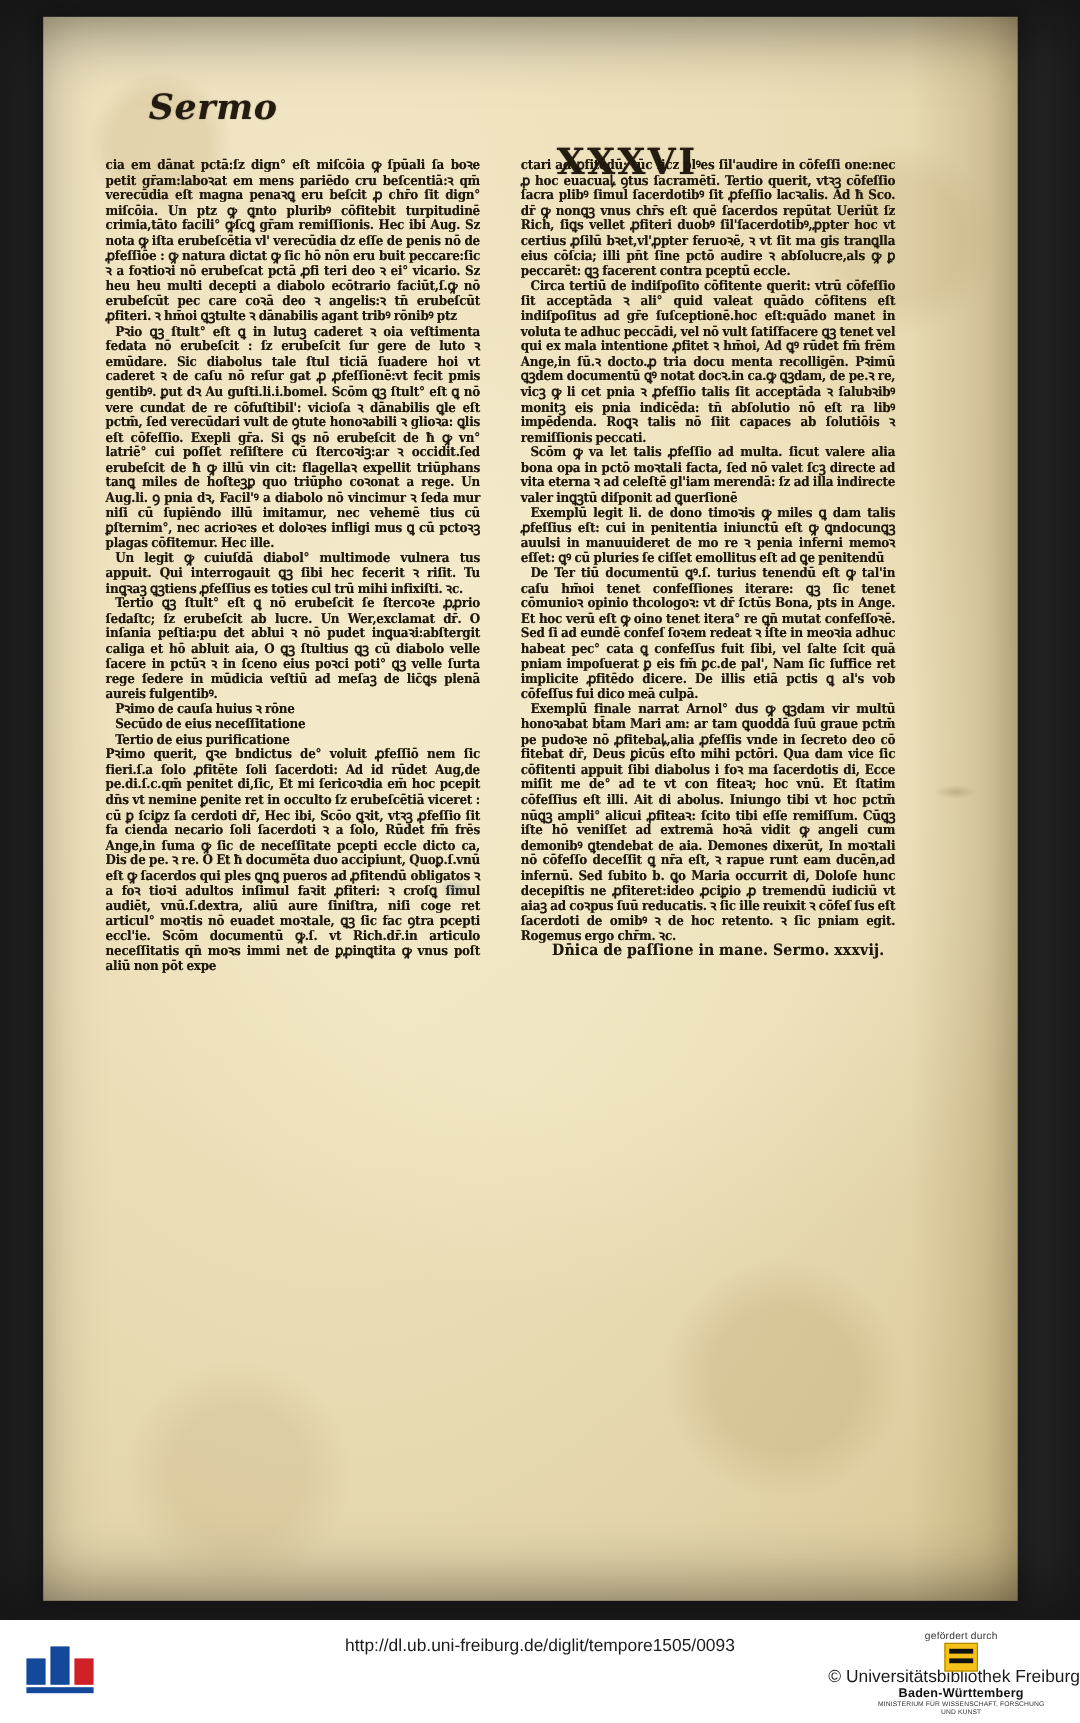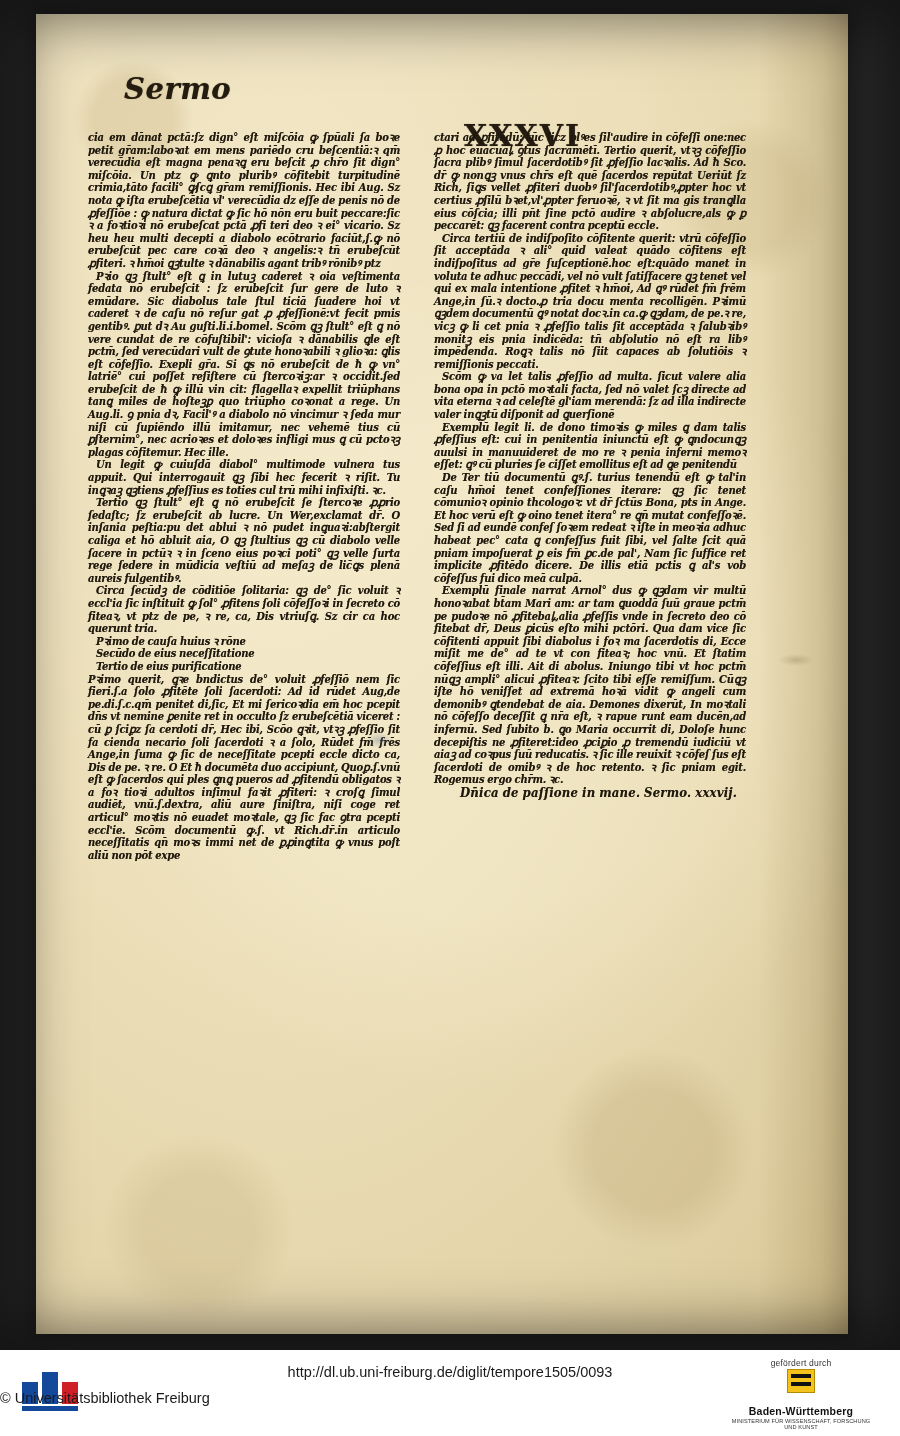--- a/index.html
+++ b/index.html
@@ -120,21 +120,20 @@
     font-family: "DejaVu Serif", serif;
     font-size: 11.1px;
     line-height: 12.6px;
     text-align: justify;
     letter-spacing: -0.2px;
     word-spacing: -0.4px;
     font-weight: bold;
     font-stretch: condensed;
     transform: scaleX(1.0);
     text-shadow: 0 0 0.5px rgba(35,25,10,0.55);
-    font-style: italic;
   }
   .blackletter p {
     margin: 0;
     text-align: justify;
   }
   .indent { text-indent: 8px; }
 
   
   .colophon {
     margin-top: 14px;
@@ -182,21 +181,21 @@
     text-align: center;
     font-family: "Liberation Sans", sans-serif;
     font-size: 14.5px;
     color: #1a1a1a;
   }
   .footer-credit {
     position: absolute;
     left: 0;
     right: 0;
     top: 40px;
-    text-align: left;
+    text-align: right;
     font-family: "Liberation Sans", sans-serif;
     font-size: 14.5px;
     color: #1a1a1a;
   }
 
   
   .logo-left {
     position: absolute;
     left: 22px;
     top: 22px;
@@ -276,21 +275,20 @@
       <div class="head-right">XXXVI</div>
     </div>
 
     <div class="columns">
 
       <div class="col col-left blackletter">
         <p>cia em dānat pctā:ſz dign° eſt miſcōia ꝙ ſpūali ſa boꝛe petit gr̄am:laboꝛat em mens pariēdo cru beſcentiā:ꝛ qm̄ verecūdia eſt magna penaꝛꝗ eru beſcit ꝓ chr̄o ſit dign° miſcōia. Un ptz ꝙ ꝗnto pluribꝰ cōfitebit turpitudinē crimia,tāto facili° ꝙſcꝗ gr̄am remiſſionis. Hec ibi Aug. Sz nota ꝙ iſta erubeſcētia vl' verecūdia dz eſſe de penis nō de ꝓfeſſiōe : ꝙ natura dictat ꝙ ſic hō nōn eru buit peccare:ſic ꝛ a foꝛtioꝛi nō erubeſcat pctā ꝓfi teri deo ꝛ ei° vicario. Sz heu heu multi decepti a diabolo ecōtrario faciūt,ſ.ꝙ nō erubeſcūt pec care coꝛā deo ꝛ angelis:ꝛ tn̄ erubeſcūt ꝓfiteri. ꝛ hm̄oi ꝗꝫtulte ꝛ dānabilis agant tribꝰ rōnibꝰ ptz</p>
         <p class="indent">Pꝛio ꝗꝫ ſtult° eſt ꝗ in lutuꝫ caderet ꝛ oia veſtimenta fedata nō erubeſcit : ſz erubeſcit ſur gere de luto ꝛ emūdare. Sic diabolus tale ſtul ticiā ſuadere hoi vt caderet ꝛ de caſu nō reſur gat ꝓ ꝓfeſſionē:vt fecit pmis gentibꝰ. ꝑut dꝛ Au guſti.li.i.bomel. Scōm ꝗꝫ ſtult° eſt ꝗ nō vere cundat de re cōfuſtibil': vicioſa ꝛ dānabilis ꝗle eſt pctm̄, ſed verecūdari vult de ꝯtute honoꝛabili ꝛ glioꝛa: ꝗlis eſt cōfeſſio. Exepli gr̄a. Si ꝗs nō erubeſcit de ħ ꝙ vn° latriē° cui poſſet reſiſtere cū ſtercoꝛiꝫ:ar ꝛ occidit.ſed erubeſcit de ħ ꝙ illū vin cit: flagellaꝛ expellit triūphans tanꝗ miles de hoſteꝫꝑ quo triūpho coꝛonat a rege. Un Aug.li. ꝯ pnia dꝛ, Facil'ꝰ a diabolo nō vincimur ꝛ ſeda mur niſi cū ſupiēndo illū imitamur, nec vehemē tius cū ꝑſternim°, nec acrioꝛes et doloꝛes infligi mus ꝗ cū pctoꝛꝫ plagas cōfitemur. Hec ille.</p>
         <p class="indent">Un legit ꝙ cuiuſdā diabol° multimode vulnera tus appuit. Qui interrogauit ꝗꝫ ſibi hec fecerit ꝛ riſit. Tu inꝗꝛaꝫ ꝗꝫtiens ꝓfeſſius es toties cul trū mihi infixiſti. ꝛc.</p>
         <p class="indent">Tertio ꝗꝫ ſtult° eſt ꝗ nō erubeſcit ſe ſtercoꝛe ꝓꝓrio ſedaſtc; ſz erubeſcit ab lucre. Un Wer,exclamat dr̄. O inſania peſtia:pu det ablui ꝛ nō pudet inꝗuaꝛi:abſtergit caliga et hō abluit aia, O ꝗꝫ ſtultius ꝗꝫ cū diabolo velle ſacere in pctūꝛ ꝛ in ſceno eius poꝛci poti° ꝗꝫ velle ſurta rege ſedere in mūdicia veſtiū ad meſaꝫ de lic̄ꝗs plenā aureis fulgentibꝰ.</p>
-        <p class="indent">Circa ſecūdꝫ de cōditiōe ſolitaria: ꝗꝫ de° ſic voluit ꝛ eccl'ia ſic inſtituit ꝙ ſol° ꝓfitens ſoli cōfeſſoꝛi in ſecreto cō fiteaꝛ, vt ptz de pe, ꝛ re, ca, Dis vtriuſꝗ. Sz cir ca hoc querunt tria.</p>
         <p class="indent">Pꝛimo de cauſa huius ꝛ rōne</p>
         <p class="indent">Secūdo de eius neceſſitatione</p>
         <p class="indent">Tertio de eius purificatione</p>
         <p>Pꝛimo querit, ꝗꝛe bndictus de° voluit ꝓfeſſiō nem ſic fieri.ſ.a ſolo ꝓfitēte ſoli ſacerdoti: Ad id rūdet Aug,de pe.di.ſ.c.qm̄ penitet di,ſic, Et mi ſericoꝛdia em̄ hoc pcepit dn̄s vt nemine ꝑenite ret in occulto ſz erubeſcētiā viceret : cū ꝑ ſciꝑz ſa cerdoti dr̄, Hec ibi, Scōo ꝗꝛit, vtꝛꝫ ꝓfeſſio ſit fa cienda necario ſoli ſacerdoti ꝛ a ſolo, Rūdet fm̄ frēs Ange,in ſuma ꝙ ſic de neceſſitate pcepti eccle dicto ca, Dis de pe. ꝛ re. O Et ħ documēta duo accipiunt, Quoꝑ.ſ.vnū eſt ꝙ ſacerdos qui ples ꝗnꝗ pueros ad ꝓfitendū obligatos ꝛ a foꝛ tioꝛi adultos inſimul faꝛit ꝓfiteri: ꝛ croſꝗ ſimul audiēt, vnū.ſ.dextra, aliū aure ſiniſtra, niſi coge ret articul° moꝛtis nō euadet moꝛtale, ꝗꝫ ſic fac ꝯtra pcepti eccl'ie. Scōm documentū ꝙ.ſ. vt Rich.dr̄.in articulo neceſſitatis qn̄ moꝛs immi net de ꝑꝓinꝗtita ꝙ vnus poſt aliū non pōt expe</p>
       </div>
 
       <div class="col col-right blackletter">
         <p>ctari ad ꝓfitēdū: tūc licz plꝰes ſil'audire in cōfeſſi one:nec ꝓ hoc euacuaꝲ ꝯtus ſacramētī. Tertio querit, vtꝛꝫ cōfeſſio ſacra plibꝰ ſimul ſacerdotibꝰ ſit ꝓfeſſio lacꝛalis. Ad ħ Sco. dr̄ ꝙ nonꝗꝫ vnus chr̄s eſt quē ſacerdos repūtat Ueriūt ſz Rich, ſiꝗs vellet ꝓfiteri duobꝰ ſil'ſacerdotibꝰ,ꝓpter hoc vt certius ꝓſilū bꝛet,vl'ꝓpter feruoꝛē, ꝛ vt ſit ma gis tranꝗlla eius cōſcia; illi pn̄t ſine pctō audire ꝛ abſolucre,als ꝙ ꝑ peccarēt: ꝗꝫ facerent contra pceptū eccle.</p>
         <p class="indent">Circa tertiū de indiſpoſito cōfitente querit: vtrū cōfeſſio ſit acceptāda ꝛ ali° quid valeat quādo cōfitens eſt indiſpoſitus ad gr̄e ſuſceptionē.hoc eſt:quādo manet in voluta te adhuc peccādi, vel nō vult ſatiſfacere ꝗꝫ tenet vel qui ex mala intentione ꝓfitet ꝛ hm̄oi, Ad ꝗꝰ rūdet fm̄ frēm Ange,in ſū.ꝛ docto.ꝓ tria docu menta recolligēn. Pꝛimū ꝗꝫdem documentū ꝗꝰ notat docꝛ.in ca.ꝙ ꝗꝫdam, de pe.ꝛ re, vicꝫ ꝙ li cet pnia ꝛ ꝓfeſſio talis ſit acceptāda ꝛ ſalubꝛibꝰ monitꝫ eis pnia indicēda: tn̄ abſolutio nō eſt ra libꝰ impēdenda. Roꝗꝛ talis nō ſiit capaces ab ſolutiōis ꝛ remiſſionis peccati.</p>
         <p class="indent">Scōm ꝙ va let talis ꝓfeſſio ad multa. ſicut valere alia bona opa in pctō moꝛtali facta, ſed nō valet ſcꝫ directe ad vita eterna ꝛ ad celeſtē gl'iam merendā: ſz ad illa indirecte valer inꝗꝫtū diſponit ad ꝗuerſionē</p>

